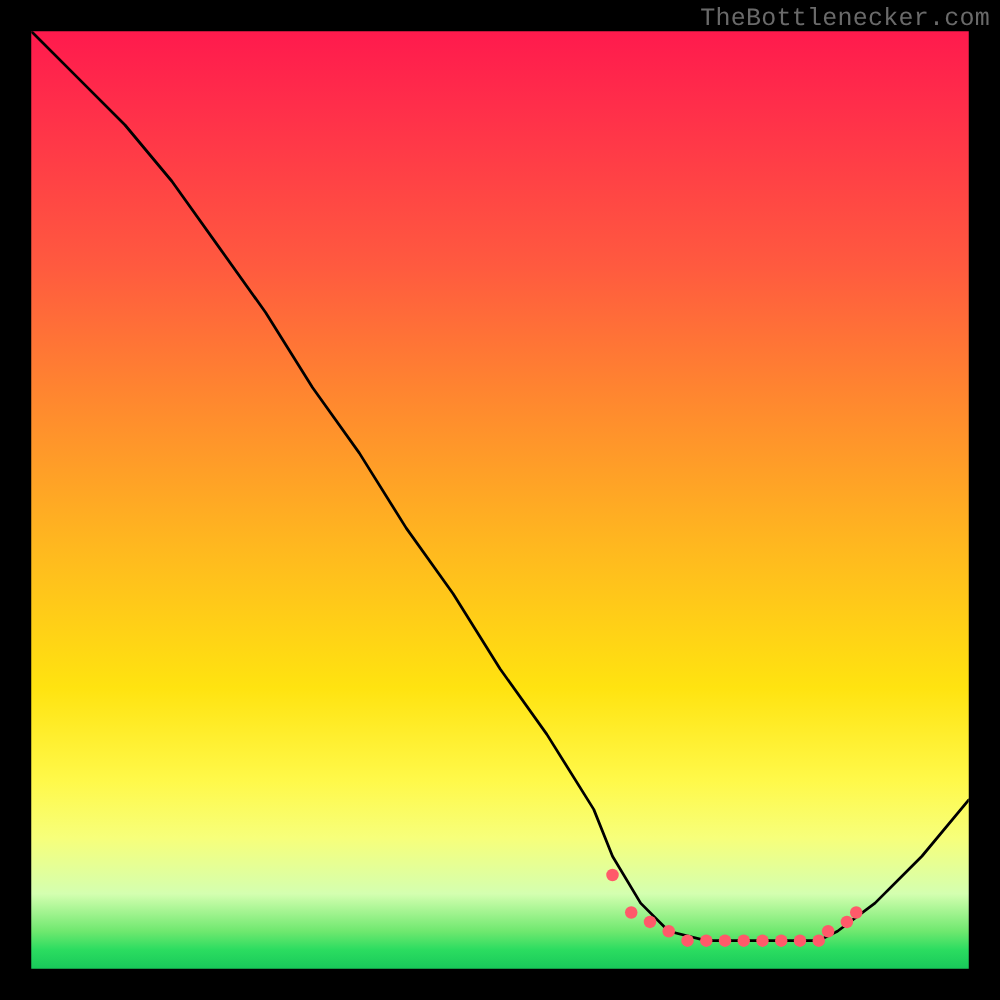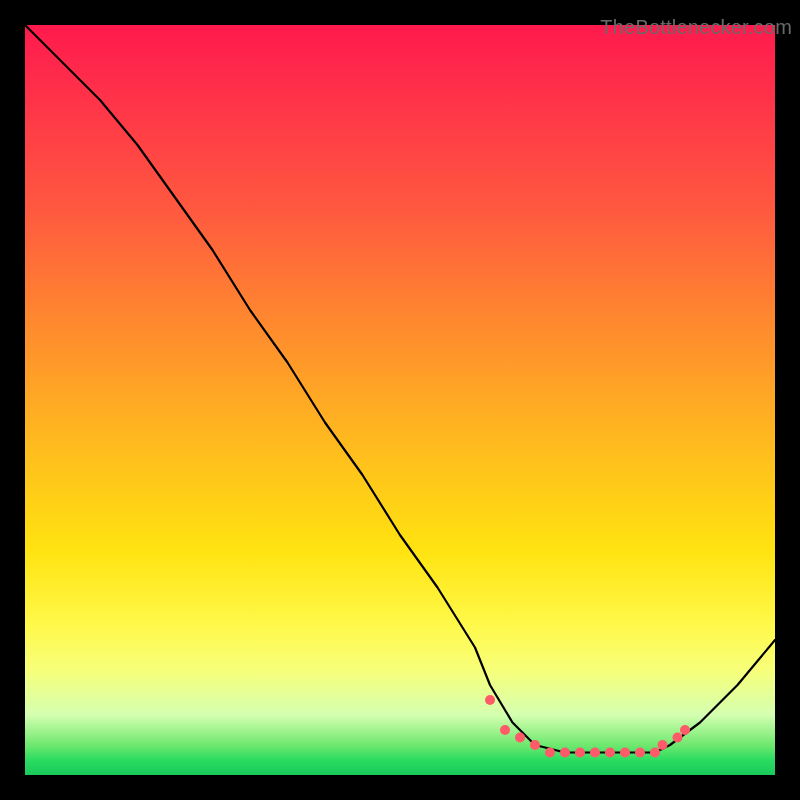--- a/index.html
+++ b/index.html
@@ -42,27 +42,28 @@
   }
   .overlay-svg {
     position: absolute;
     left: 0;
     top: 0;
     width: 750px;
     height: 750px;
   }
   .watermark {
     position: absolute;
-    top: 16px;
+    top: 4px;
     right: 8px;
     color: #6a6a6a;
     font-size: 20px;
     font-weight: 500;
     letter-spacing: 0.2px;
     user-select: none;
+    font-family: Liberation Mono, monospace;
   }
 </style>
 </head>
 <body>
 
 <div class="stage">
   <div class="plot">
     <svg class="overlay-svg" viewBox="0 0 750 750" preserveAspectRatio="none">
       <path id="curve-path" fill="none" stroke="#000" stroke-width="2.2" stroke-linejoin="round" stroke-linecap="round" d="M0.0 0.0 L37.5 37.5 L75.0 75.0 L112.5 120.0 L150.0 172.5 L187.5 225.0 L225.0 285.0 L262.5 337.5 L300.0 397.5 L337.5 450.0 L375.0 510.0 L412.5 562.5 L450.0 622.5 L465.0 660.0 L487.5 697.5 L510.0 720.0 L540.0 727.5 L570.0 727.5 L600.0 727.5 L630.0 727.5 L645.0 720.0 L675.0 697.5 L712.5 660.0 L750.0 615.0"></path>
       <g id="dots-group">

